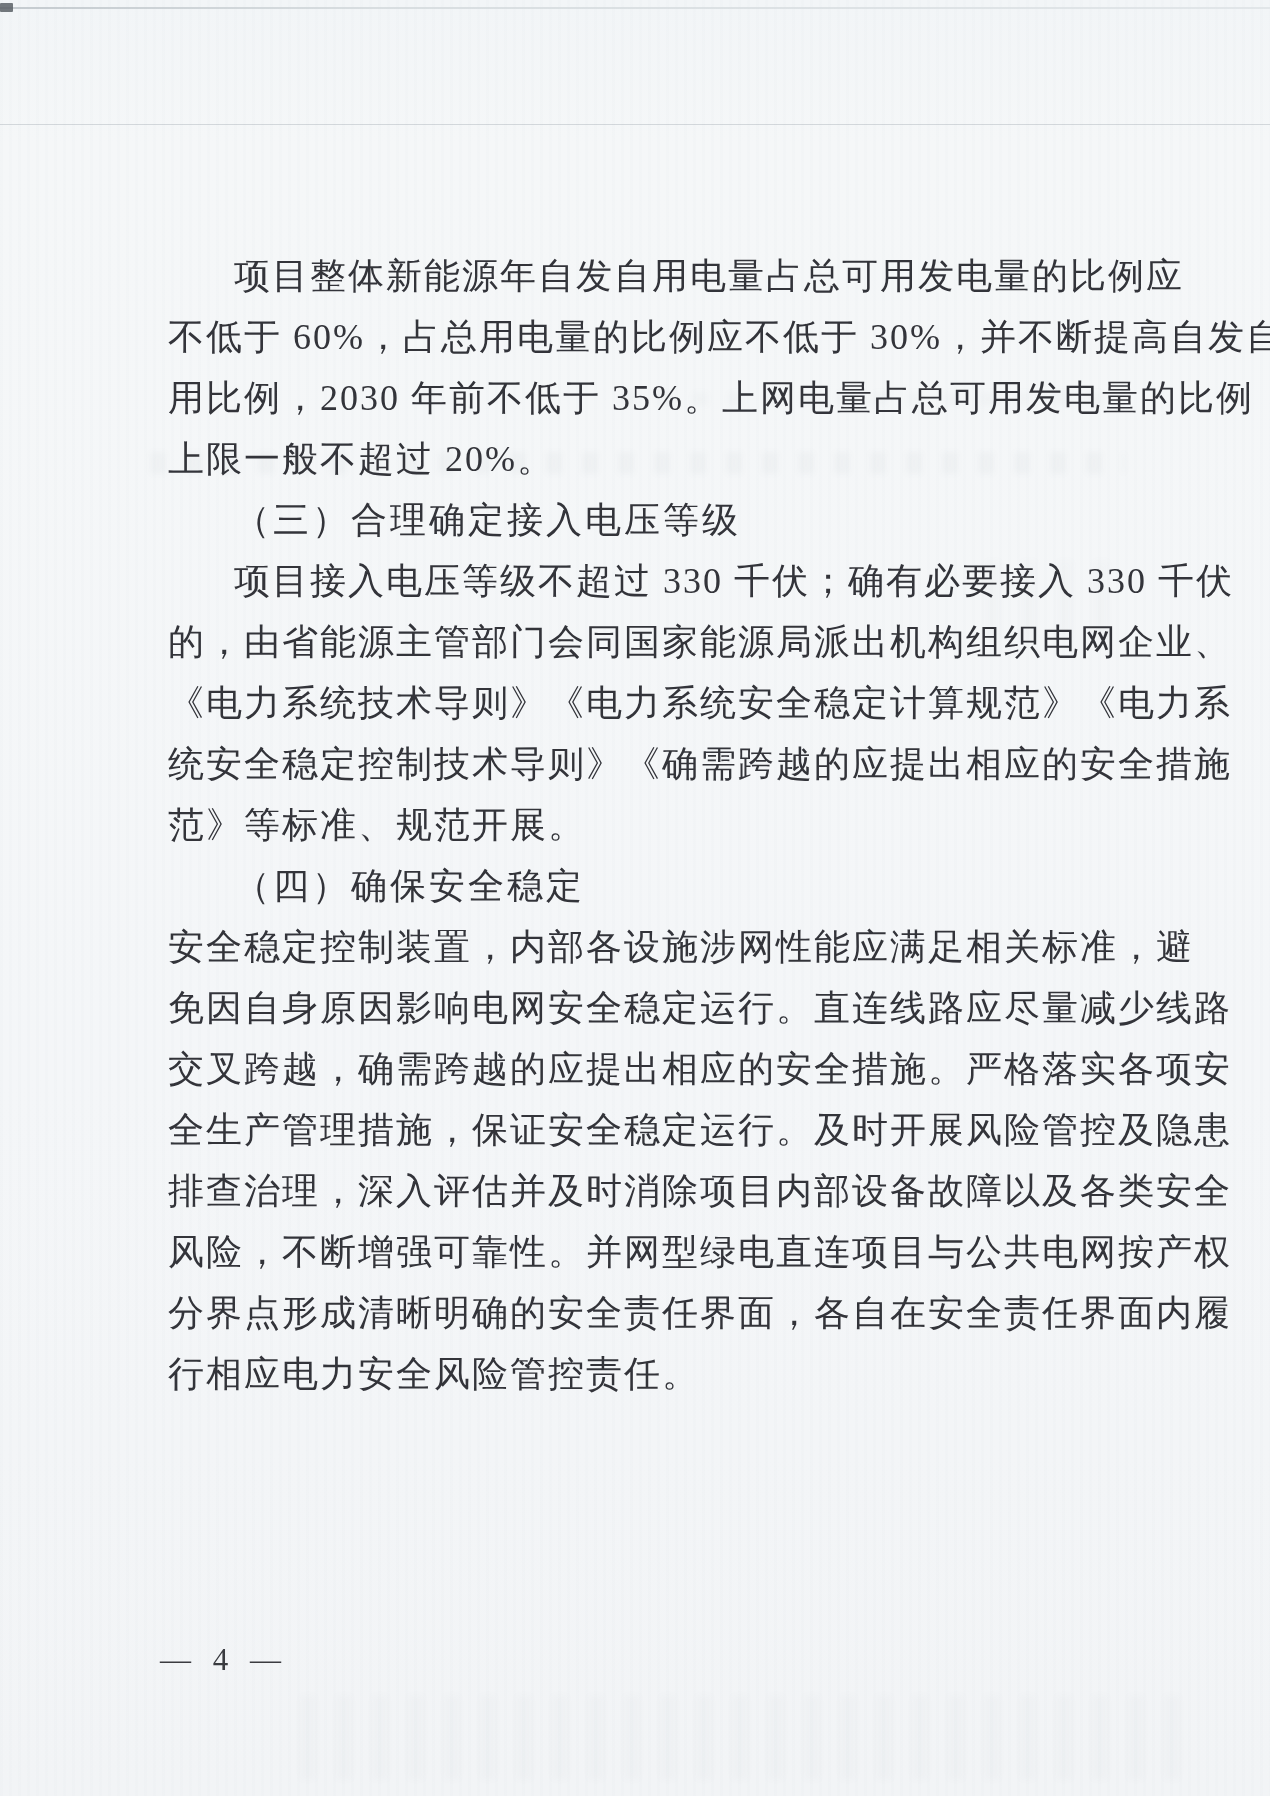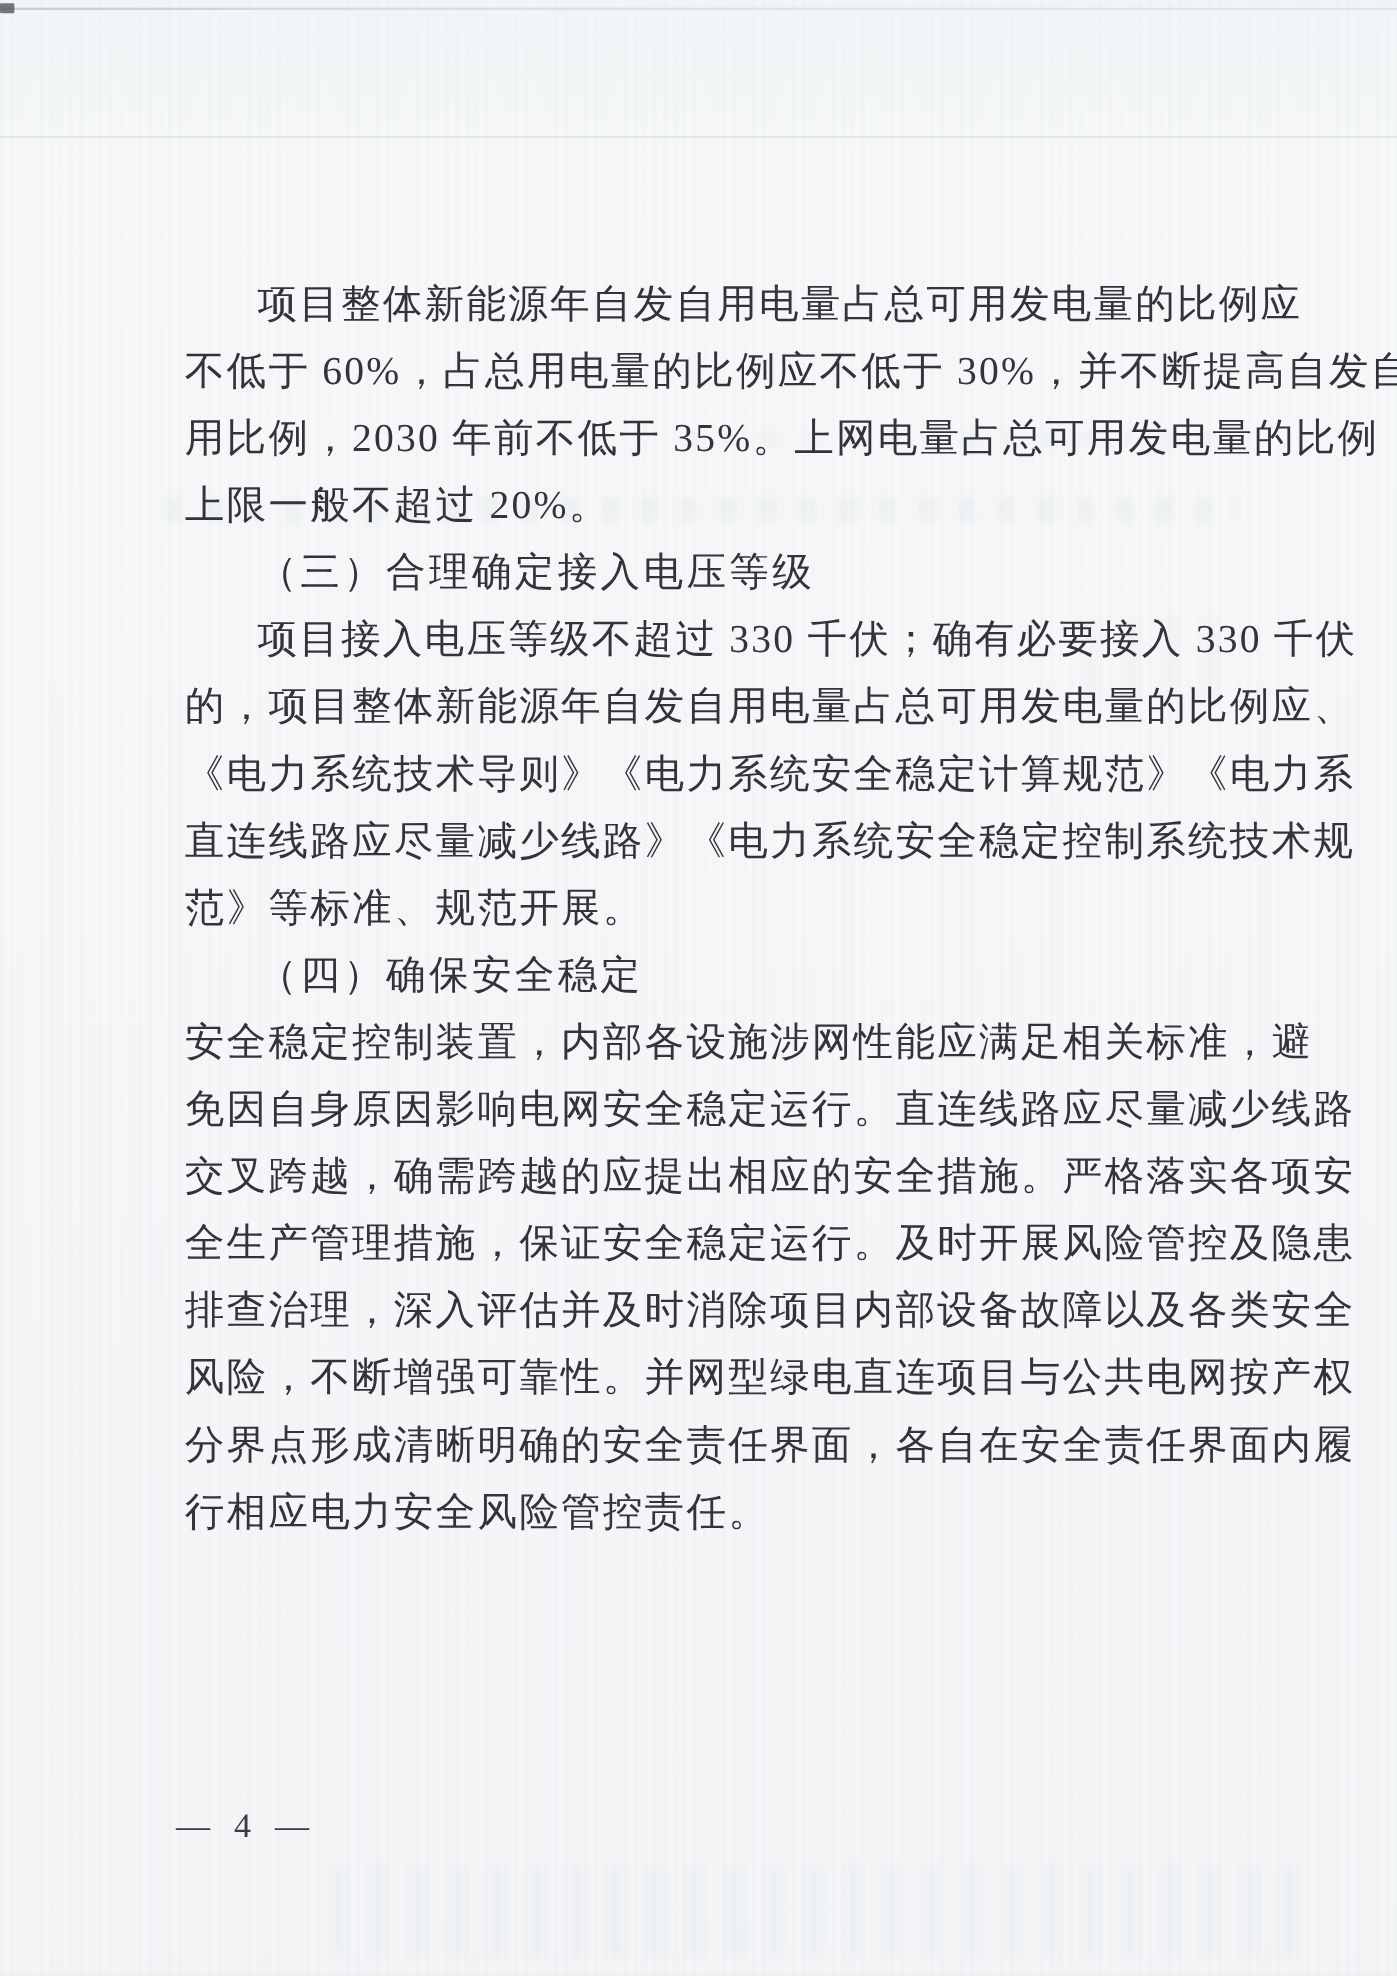--- a/index.html
+++ b/index.html
@@ -97,23 +97,23 @@
   <div class="ghost ghost-3"></div>
   <div class="ghost ghost-4"></div>
 
   <div class="textblock">
     <div class="line indent">项目整体新能源年自发自用电量占总可用发电量的比例应</div>
     <div class="line">不低于 60%，占总用电量的比例应不低于 30%，并不断提高自发自</div>
     <div class="line">用比例，2030 年前不低于 35%。上网电量占总可用发电量的比例</div>
     <div class="line noj">上限一般不超过 20%。</div>
     <div class="line noj indent heading">（三）合理确定接入电压等级</div>
     <div class="line indent">项目接入电压等级不超过 330 千伏；确有必要接入 330 千伏</div>
-    <div class="line">的，项目整体新能源年自发自用电量占总可用发电量的比例应、</div>
+    <div class="line">的，由省能源主管部门会同国家能源局派出机构组织电网企业、</div>
     <div class="line">《电力系统技术导则》《电力系统安全稳定计算规范》《电力系</div>
-    <div class="line">直连线路应尽量减少线路》《电力系统安全稳定控制系统技术规</div>
+    <div class="line">统安全稳定控制技术导则》《确需跨越的应提出相应的安全措施</div>
     <div class="line noj">范》等标准、规范开展。</div>
     <div class="line noj indent heading">（四）确保安全稳定</div>
     <div class="line">安全稳定控制装置，内部各设施涉网性能应满足相关标准，避</div>
     <div class="line">免因自身原因影响电网安全稳定运行。直连线路应尽量减少线路</div>
     <div class="line">交叉跨越，确需跨越的应提出相应的安全措施。严格落实各项安</div>
     <div class="line">全生产管理措施，保证安全稳定运行。及时开展风险管控及隐患</div>
     <div class="line">排查治理，深入评估并及时消除项目内部设备故障以及各类安全</div>
     <div class="line">风险，不断增强可靠性。并网型绿电直连项目与公共电网按产权</div>
     <div class="line">分界点形成清晰明确的安全责任界面，各自在安全责任界面内履</div>
     <div class="line noj">行相应电力安全风险管控责任。</div>

